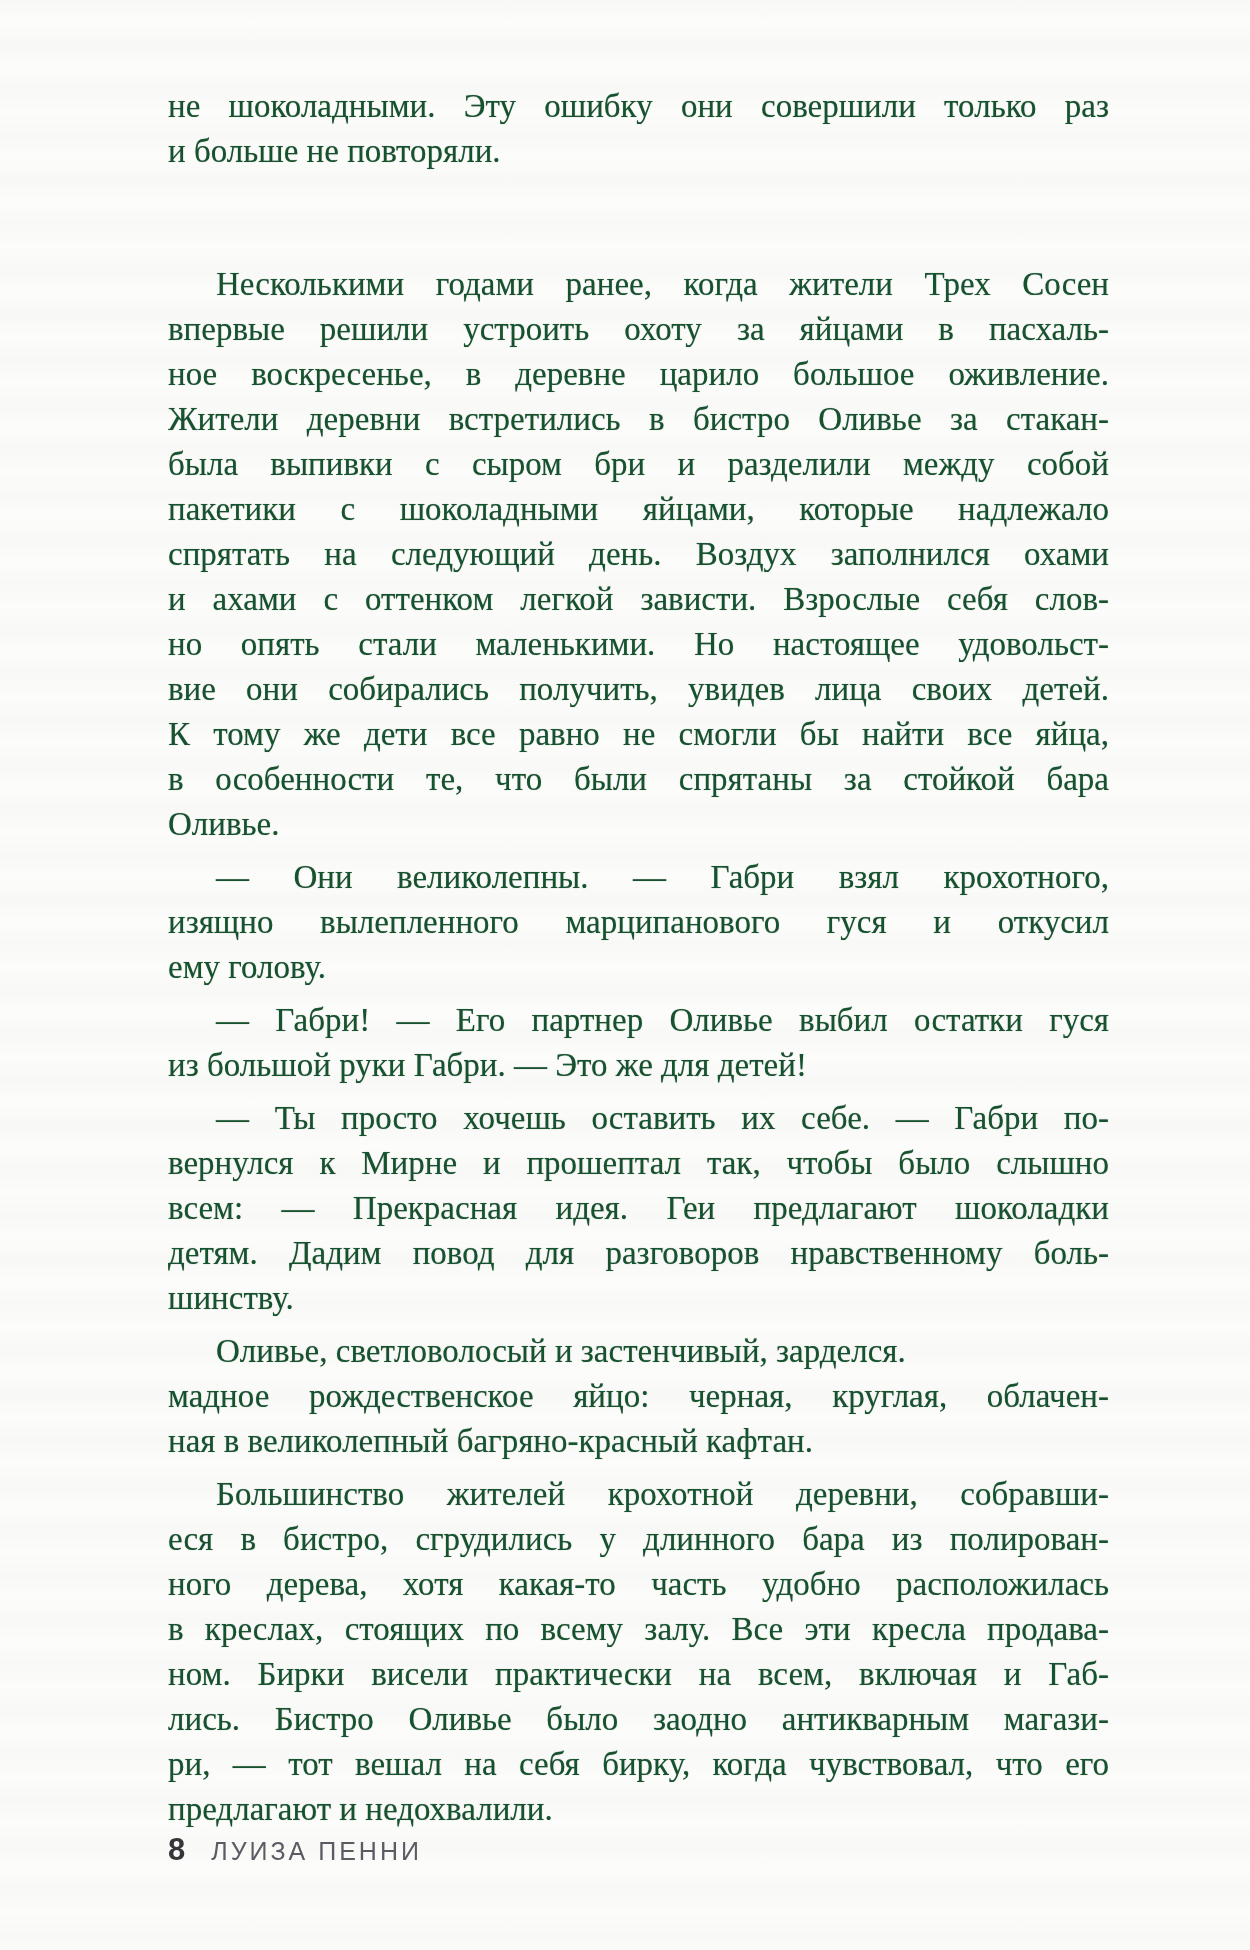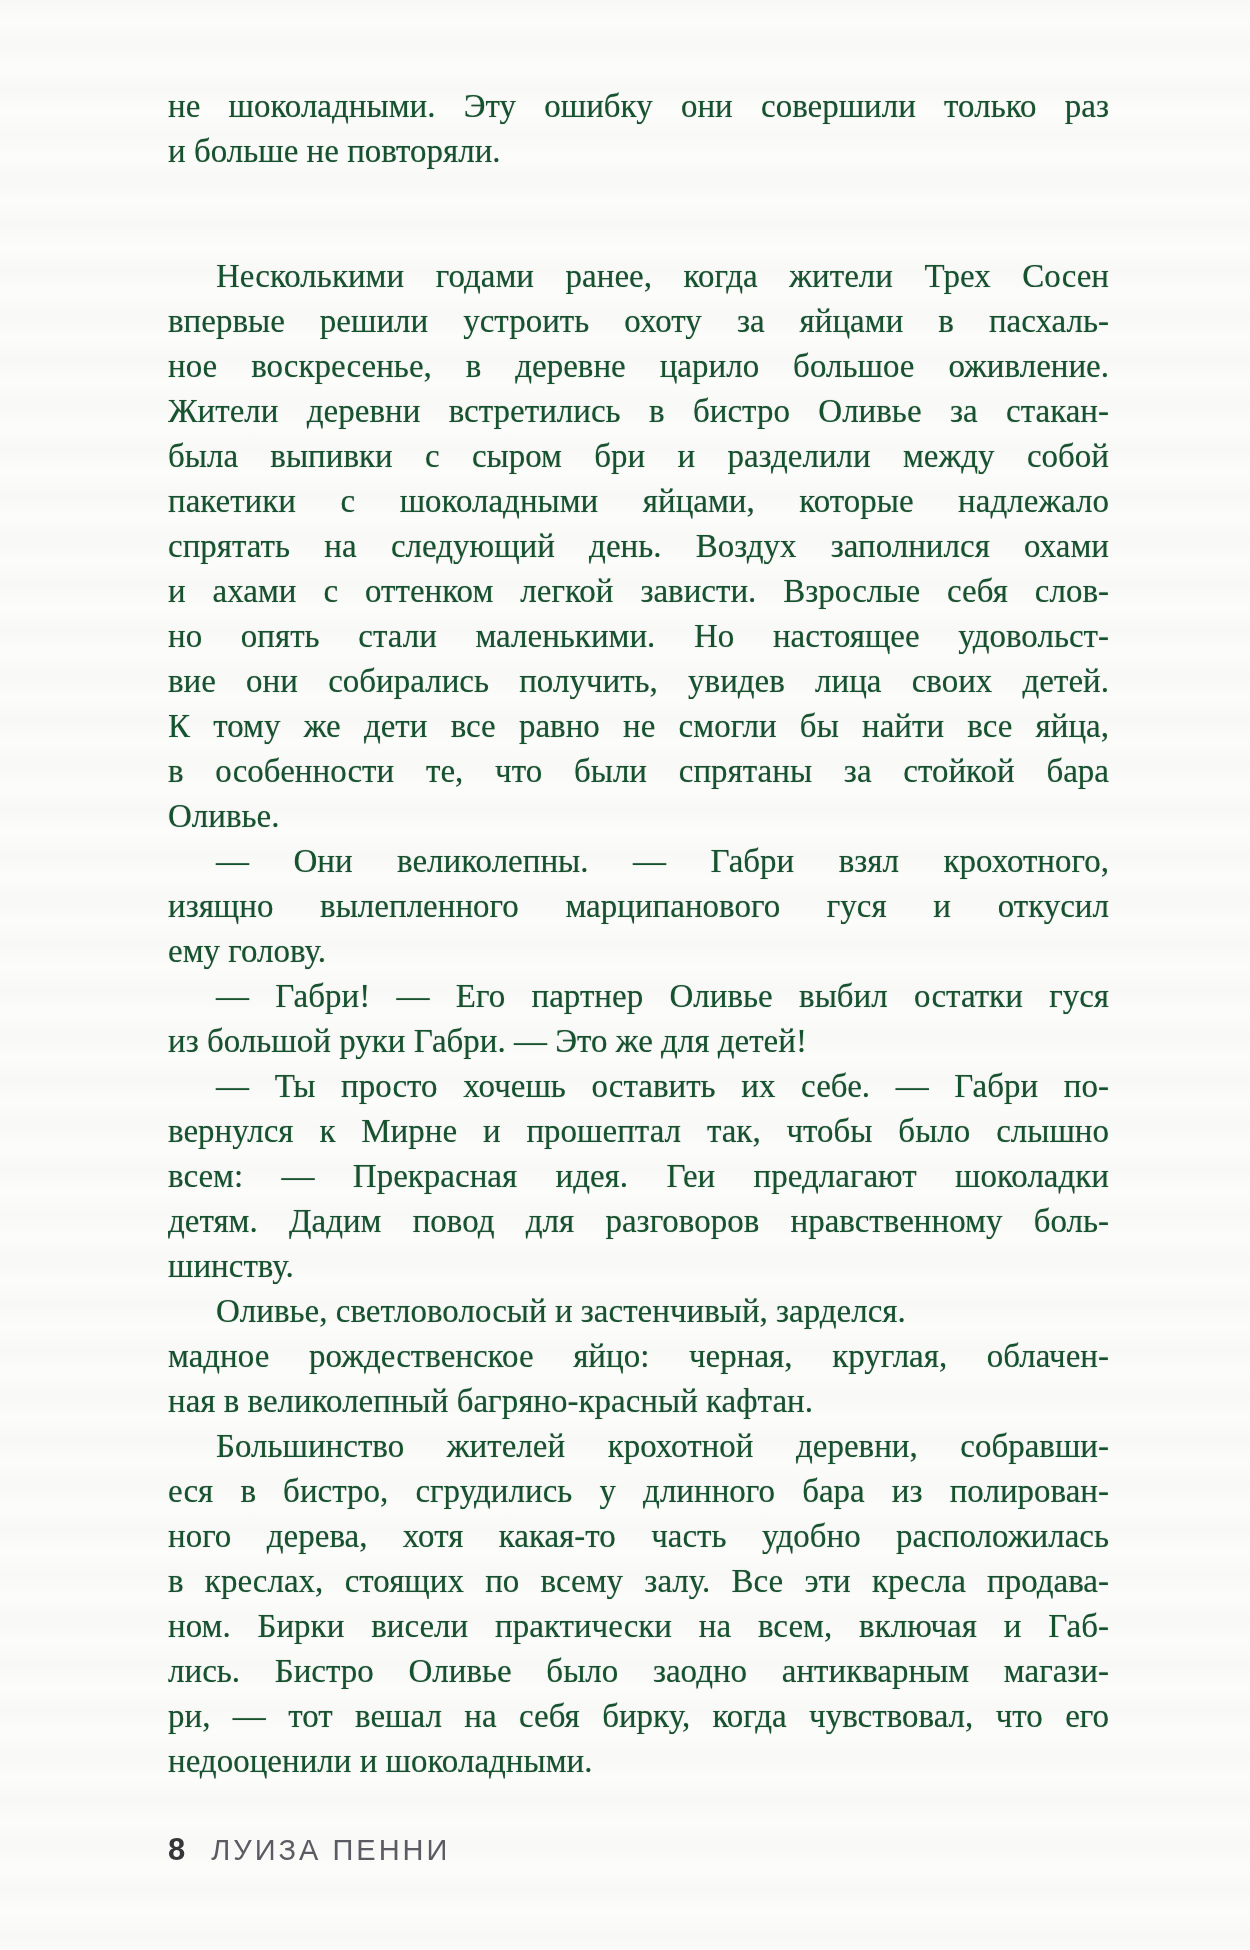--- a/index.html
+++ b/index.html
@@ -42,40 +42,41 @@
     text-align: justify;
     height: 45px;
     overflow: hidden;
   }
   
   .line.j {
     text-align-last: justify;
   }
   .line.ind {
     padding-left: 48px;
+    margin-top: 8px;
   }
   .para-gap {
     height: 80px;
   }
   .footer {
     position: absolute;
     left: 168px;
     top: 1832px;
     display: flex;
     align-items: baseline;
     gap: 26px;
     font-family: "Liberation Sans", "DejaVu Sans", sans-serif;
   }
   .page-num {
     font-size: 31px;
     font-weight: bold;
     color: #35363a;
   }
   .author {
-    font-size: 29px;
+    font-size: 25px;
     letter-spacing: 3px;
     color: #5b5c63;
   }
 </style>
 </head>
 <body>
 
 <div class="page">
 
   <div class="text-block">
@@ -108,21 +109,21 @@
       <div class="line ind">Оливье, светловолосый и застенчивый, зарделся.</div>
       <div class="line j">мадное рождественское яйцо: черная, круглая, облачен-</div>
       <div class="line">ная в великолепный багряно-красный кафтан.</div>
       <div class="line j ind">Большинство жителей крохотной деревни, собравши-</div>
       <div class="line j">еся в бистро, сгрудились у длинного бара из полирован-</div>
       <div class="line j">ного дерева, хотя какая-то часть удобно расположилась</div>
       <div class="line j">в креслах, стоящих по всему залу. Все эти кресла продава-</div>
       <div class="line j">ном. Бирки висели практически на всем, включая и Габ-</div>
       <div class="line j">лись. Бистро Оливье было заодно антикварным магази-</div>
       <div class="line j">ри, — тот вешал на себя бирку, когда чувствовал, что его</div>
-      <div class="line">недооценили и шоколадными.</div>
+      <div class="line">предлагают и недохвалили.</div>
     </div>
 
   <div class="footer">
     <span class="page-num">8</span>
     <span class="author">ЛУИЗА ПЕННИ</span>
   </div>
 
 </div>
 
 </body></html>

